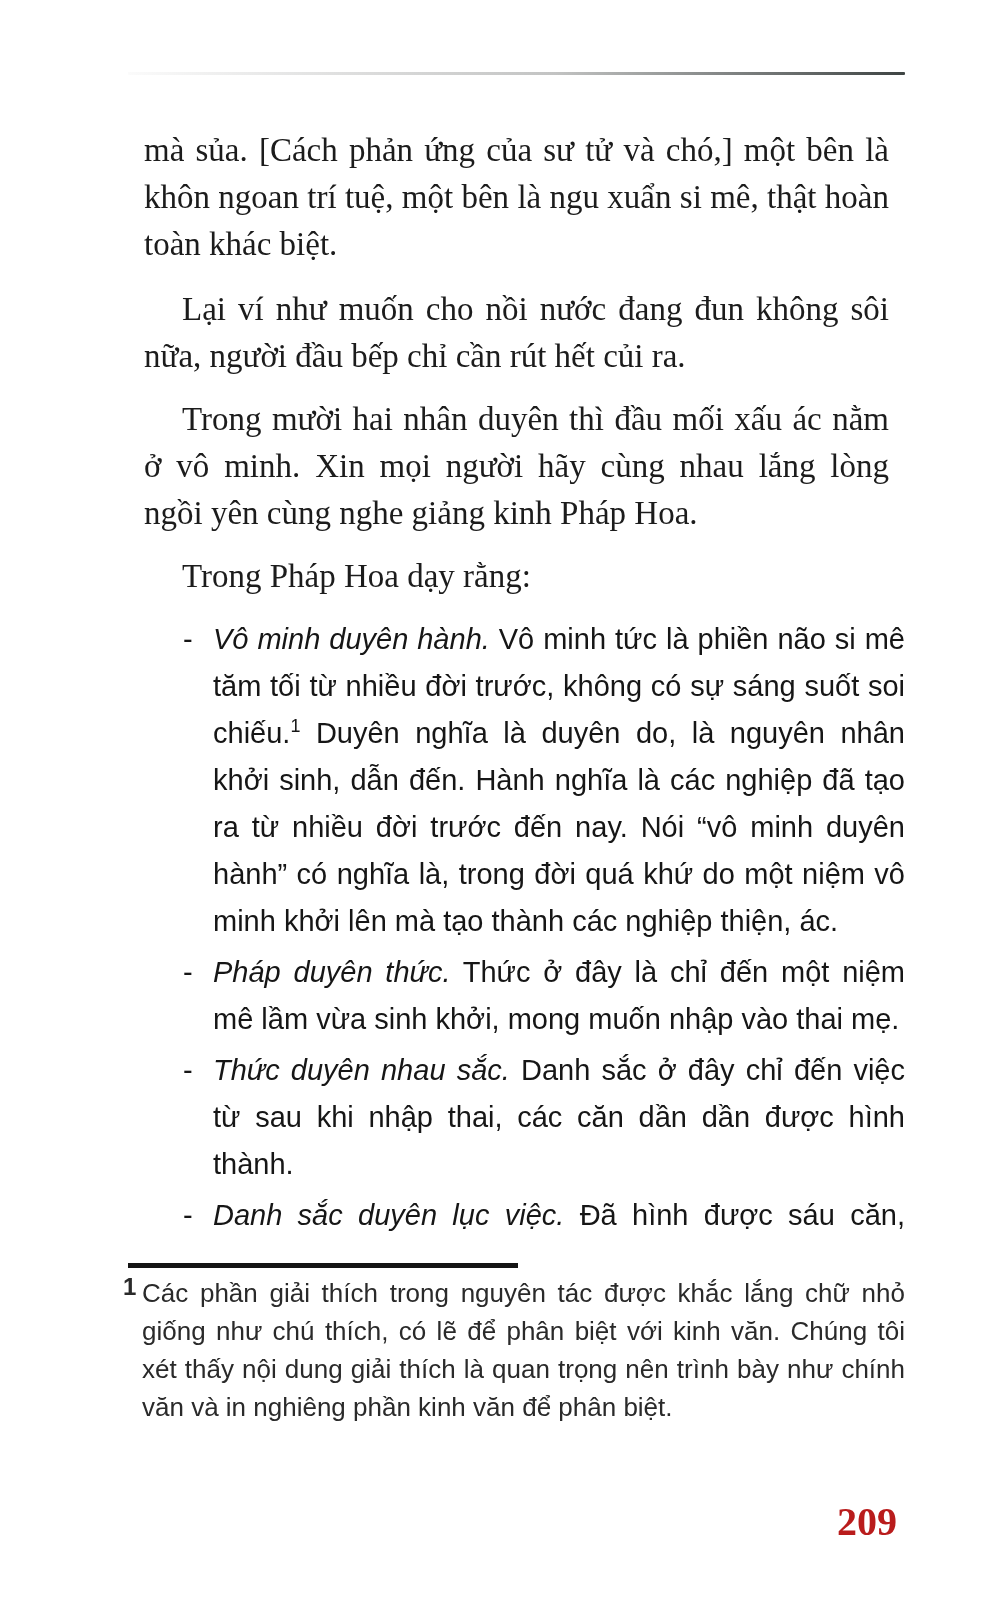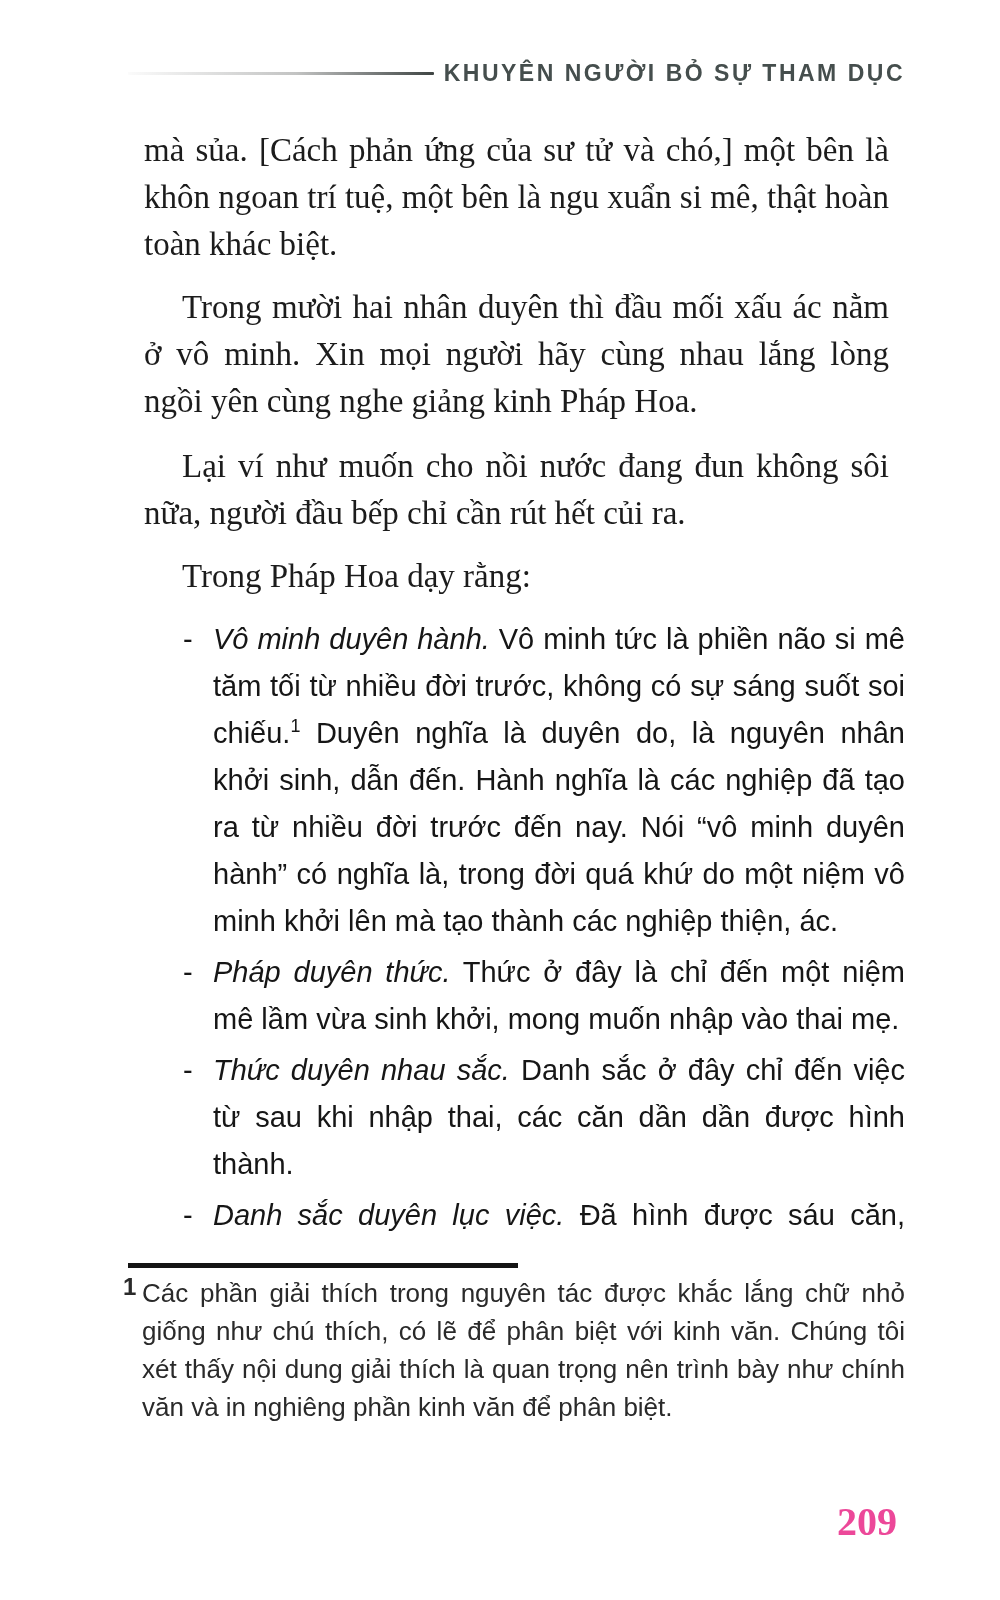--- a/index.html
+++ b/index.html
@@ -120,37 +120,36 @@
   }
 
   
   .page-number {
     position: absolute;
     top: 1498px;
     right: 103px;
     font-family: "Liberation Serif", serif;
     font-weight: 700;
     font-size: 40px;
-    color: #ec4899;
+    color: #b91c1c;
   }
 </style>
 </head>
 <body>
 
 <div class="page">
   <div class="content">
 
     <div class="running-header">
       <div class="header-rule"></div>
-      <div class="header-title">KHUYÊN NGƯỜI BỎ SỰ THAM DỤC</div>
     </div>
 
     <p class="body-para p1">mà sủa. [Cách phản ứng của sư tử và chó,] một bên là khôn ngoan trí tuệ, một bên là ngu xuẩn si mê, thật hoàn toàn khác biệt.</p>
+    <p class="body-para p2">Lại ví như muốn cho nồi nước đang đun không sôi nữa, người đầu bếp chỉ cần rút hết củi ra.</p>
     <p class="body-para p3">Trong mười hai nhân duyên thì đầu mối xấu ác nằm ở vô minh. Xin mọi người hãy cùng nhau lắng lòng ngồi yên cùng nghe giảng kinh Pháp Hoa.</p>
-    <p class="body-para p2">Lại ví như muốn cho nồi nước đang đun không sôi nữa, người đầu bếp chỉ cần rút hết củi ra.</p>
     <p class="body-para p4">Trong Pháp Hoa dạy rằng:</p>
 
     <ul class="dharma-list">
       <li>
         <span class="li-marker">-</span>
         <span class="li-text"><i>Vô minh duyên hành.</i><span> Vô minh tức là phiền não si mê tăm tối từ nhiều đời trước, không có sự sáng suốt soi chiếu.</span><sup class="note-ref">1</sup><span> Duyên nghĩa là duyên do, là nguyên nhân khởi sinh, dẫn đến. Hành nghĩa là các nghiệp đã tạo ra từ nhiều đời trước đến nay. Nói “vô minh duyên hành” có nghĩa là, trong đời quá khứ do một niệm vô minh khởi lên mà tạo thành các nghiệp thiện, ác.</span></span>
       </li>
       <li>
         <span class="li-marker">-</span>
         <span class="li-text"><i>Pháp duyên thức.</i><span> Thức ở đây là chỉ đến một niệm mê lầm vừa sinh khởi, mong muốn nhập vào thai mẹ.</span></span>

